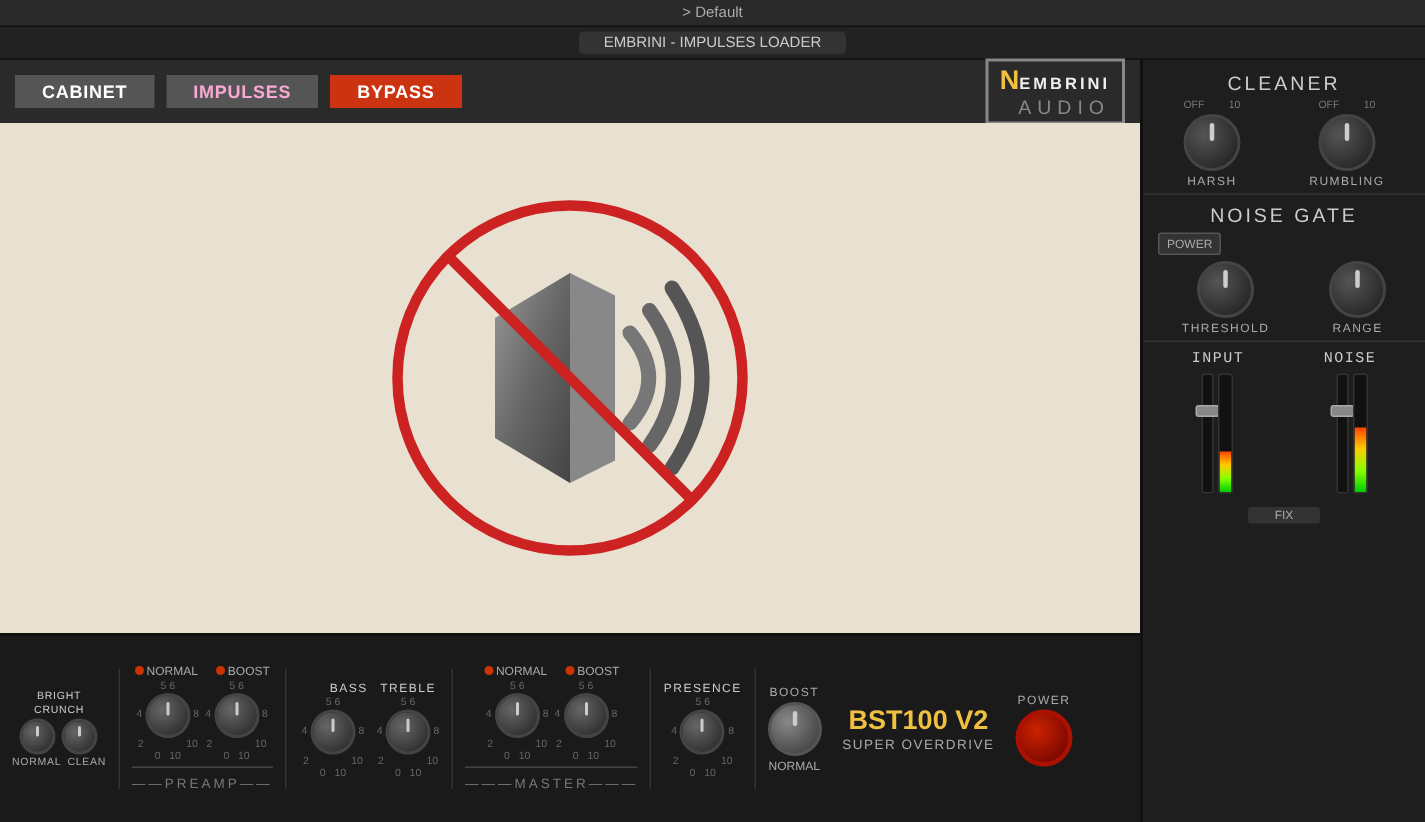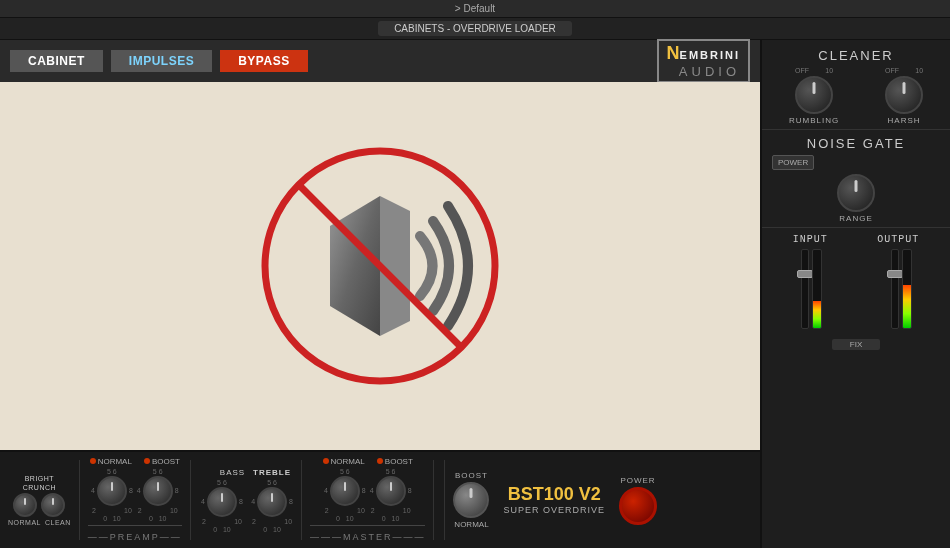--- a/index.html
+++ b/index.html
@@ -73,21 +73,21 @@
       border: none;
       cursor: pointer;
       letter-spacing: 0.5px;
     }
     .tab-cabinet {
       background: #555;
       color: #fff;
     }
     .tab-impulses {
       background: #555;
-      color: #7dd3fc;
+      color: #f9a8d4;
     }
     .tab-bypass {
       background: #cc3311;
       color: #fff;
     }
 
     .nembrini-logo {
       margin-left: auto;
       display: flex;
       flex-direction: column;
@@ -124,21 +124,21 @@
     }
 
     .speaker-icon {
       position: relative;
       width: 260px;
       height: 260px;
     }
 
     
     .bottom-bar {
-      height: 98px;
+      height: 126px;
       background: #1a1a1a;
       display: flex;
       align-items: center;
       padding: 4px 8px;
       gap: 6px;
       border-top: 2px solid #111;
     }
 
     
     .right-panel {
@@ -419,21 +419,21 @@
     }
   </style>
 </head>
 <body>
 
 <div class="title-bar">
   <span class="title-bar-text">&gt; Default</span>
 </div>
 
 <div class="sub-title-bar">
-  <span class="sub-title-bar-text">CABINETS - OVERDRIVE LOADER</span>
+  <span class="sub-title-bar-text">EMBRINI - IMPULSES LOADER</span>
 </div>
 
 <div class="main-container">
 
   <div class="left-panel">
 
     <div class="top-bar">
       <button class="tab-btn tab-cabinet">CABINET</button>
       <button class="tab-btn tab-impulses">IMPULSES</button>
       <button class="tab-btn tab-bypass">BYPASS</button>
@@ -553,21 +553,21 @@
           <div style="display:flex;justify-content:space-between;width:40px;">
             <span style="color:#666;font-size:7px;">2</span>
             <span style="color:#666;font-size:7px;">10</span>
           </div>
           <span style="color:#666;font-size:7px;">0&nbsp;&nbsp;&nbsp;10</span>
         </div>
       </div>
 
 
       <div class="ctrl-group">
-        <span style="color:#ccc;font-size:8px;letter-spacing:1px;font-weight:bold;">TREBLE</span>
+        <span style="color:#ccc;font-size:8px;letter-spacing:1px;">TREBLE</span>
         <div style="display:flex;flex-direction:column;align-items:center;gap:1px;">
           <span style="color:#666;font-size:7px;">5 6</span>
           <div style="display:flex;gap:2px;align-items:center;">
             <span style="color:#666;font-size:7px;">4</span>
             <div class="small-knob"></div>
             <span style="color:#666;font-size:7px;">8</span>
           </div>
           <div style="display:flex;justify-content:space-between;width:40px;">
             <span style="color:#666;font-size:7px;">2</span>
             <span style="color:#666;font-size:7px;">10</span>
@@ -617,20 +617,36 @@
             <span style="color:#666;font-size:7px;">0&nbsp;&nbsp;&nbsp;10</span>
           </div>
         </div>
         <div style="border-top:1px solid #444;margin-top:2px;">
           <span class="preamp-label" style="color:#777;font-size:9px;letter-spacing:2px;">———MASTER———</span>
         </div>
       </div>
 
       <div class="separator"></div>
 
+      <div class="ctrl-group">
+        <span style="color:#ccc;font-size:8px;letter-spacing:1px;">PRESENCE</span>
+        <div style="display:flex;flex-direction:column;align-items:center;gap:1px;">
+          <span style="color:#666;font-size:7px;">5 6</span>
+          <div style="display:flex;gap:2px;align-items:center;">
+            <span style="color:#666;font-size:7px;">4</span>
+            <div class="small-knob"></div>
+            <span style="color:#666;font-size:7px;">8</span>
+          </div>
+          <div style="display:flex;justify-content:space-between;width:40px;">
+            <span style="color:#666;font-size:7px;">2</span>
+            <span style="color:#666;font-size:7px;">10</span>
+          </div>
+          <span style="color:#666;font-size:7px;">0&nbsp;&nbsp;&nbsp;10</span>
+        </div>
+      </div>
 
       <div class="separator"></div>
 
       <div style="display:flex;flex-direction:column;align-items:center;gap:2px;">
         <span style="color:#aaa;font-size:8px;letter-spacing:1px;">BOOST</span>
         <div class="boost-knob"></div>
         <span style="color:#aaa;font-size:8px;">NORMAL</span>
       </div>
 
       <div style="display:flex;flex-direction:column;align-items:center;gap:2px;margin: 0 8px;">
@@ -650,50 +666,54 @@
 
     <div class="cleaner-section">
       <div class="section-title">CLEANER</div>
       <div class="knobs-row">
         <div class="knob-group">
           <div class="knob-range">
             <span>OFF</span>
             <span>10</span>
           </div>
           <div class="knob"></div>
-          <div class="knob-label">RUMBLING</div>
+          <div class="knob-label">HARSH</div>
         </div>
         <div class="knob-group">
           <div class="knob-range">
             <span>OFF</span>
             <span>10</span>
           </div>
           <div class="knob"></div>
-          <div class="knob-label">HARSH</div>
+          <div class="knob-label">RUMBLING</div>
         </div>
       </div>
     </div>
 
     <div class="noisegate-section">
       <div class="section-title">NOISE GATE</div>
       <div style="display:flex;align-items:center;justify-content:flex-start;padding:0 4px;">
         <button class="power-btn">POWER</button>
       </div>
       <div class="noisegate-knobs">
         <div class="knob-group">
           <div class="knob"></div>
+          <div class="knob-label">THRESHOLD</div>
+        </div>
+        <div class="knob-group">
+          <div class="knob"></div>
           <div class="knob-label">RANGE</div>
         </div>
       </div>
     </div>
 
     <div class="io-section">
       <div class="io-labels">
         <span class="io-label">INPUT</span>
-        <span class="io-label">OUTPUT</span>
+        <span class="io-label">NOISE</span>
       </div>
       <div class="io-meters">
 
         <div class="io-meter-group">
           <div class="fader-container">
             <div class="fader-track">
               <div class="fader-handle"></div>
             </div>
           </div>
           <div class="meter-track">

